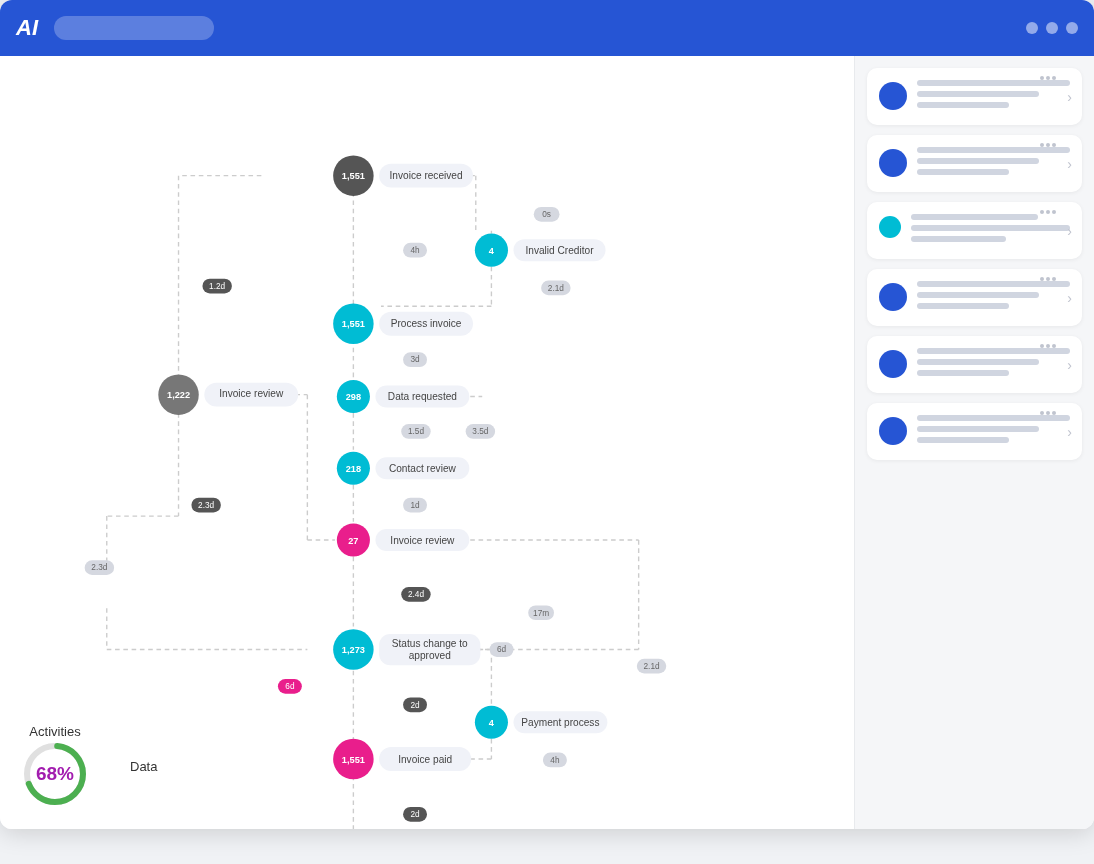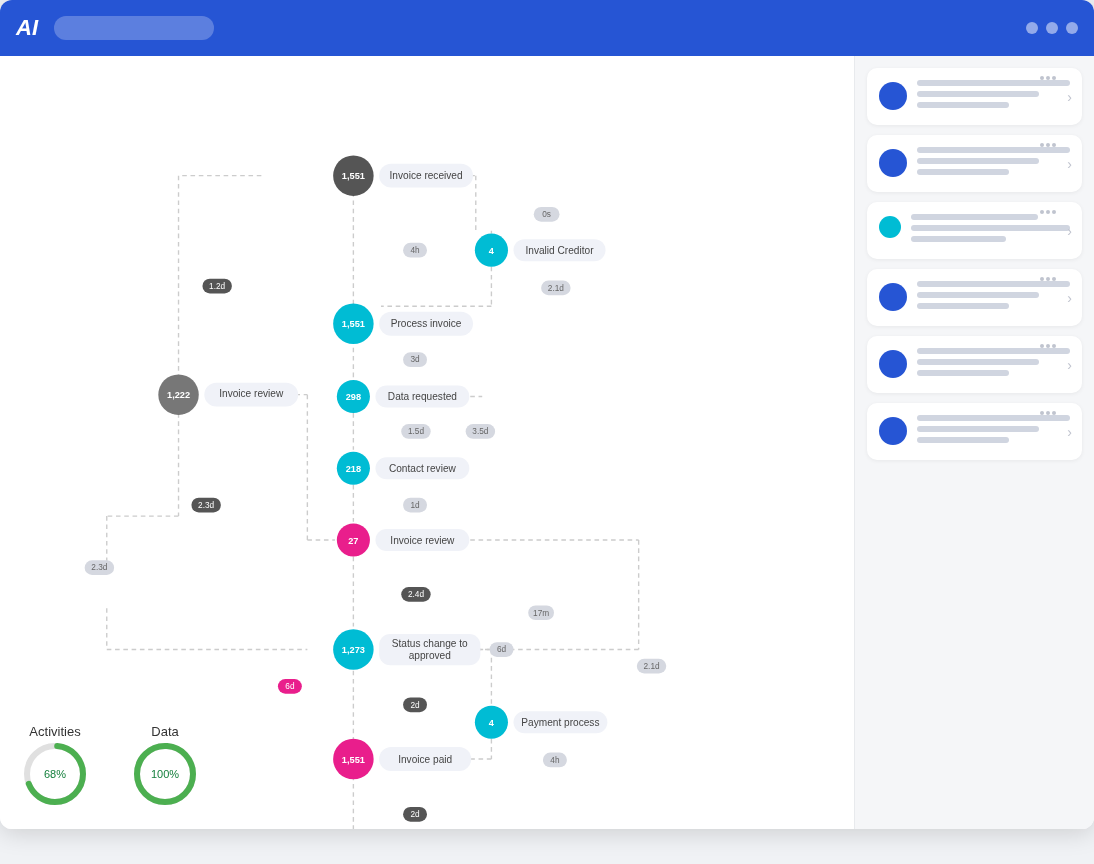--- a/index.html
+++ b/index.html
@@ -40,21 +40,21 @@
     .stat-label { font-size: 13px; color: #333; font-weight: 500; }
 
     
     .flow-svg { position: absolute; top: 0; left: 0; width: 100%; height: 100%; }
 
     
     .node-circle { cursor: pointer; }
 
     
     .donut-container { position: relative; width: 70px; height: 70px; }
-    .donut-label { position: absolute; top: 50%; left: 50%; transform: translate(-50%, -50%); font-size: 11px; font-weight: 400; color: #15803d; }
+    .donut-label { position: absolute; top: 50%; left: 50%; transform: translate(-50%, -50%); font-size: 19px; font-weight: 700; color: #a21caf; }
   </style>
 </head>
 <body>
 
 <div class="window">
 
   <div class="titlebar">
     <div class="titlebar-logo">
       <span>AI</span>
     </div>
@@ -241,27 +241,20 @@
           <div class="donut-container">
             <svg width="70" height="70" viewBox="0 0 70 70">
               <circle cx="35" cy="35" r="28" fill="none" stroke="#e0e0e0" stroke-width="6"></circle>
               <circle cx="35" cy="35" r="28" fill="none" stroke="#4caf50" stroke-width="6" stroke-dasharray="119.8 56.2" stroke-dashoffset="42" stroke-linecap="round"></circle>
             </svg>
             <span class="donut-label">68%</span>
           </div>
         </div>
         <div class="stat-item">
           <span class="stat-label">Data</span>
-          <div class="donut-container">
-            <svg width="70" height="70" viewBox="0 0 70 70">
-              <circle cx="35" cy="35" r="28" fill="none" stroke="#e0e0e0" stroke-width="6"></circle>
-              <circle cx="35" cy="35" r="28" fill="none" stroke="#4caf50" stroke-width="6" stroke-dasharray="175.9 0" stroke-dashoffset="42" stroke-linecap="round"></circle>
-            </svg>
-            <span class="donut-label">100%</span>
-          </div>
         </div>
       </div>
     </div>
 
     <div class="right-panel">
 
       <div class="panel-card">
         <div class="panel-card-avatar"></div>
         <div class="panel-card-content">
           <div class="panel-card-line long"></div>

